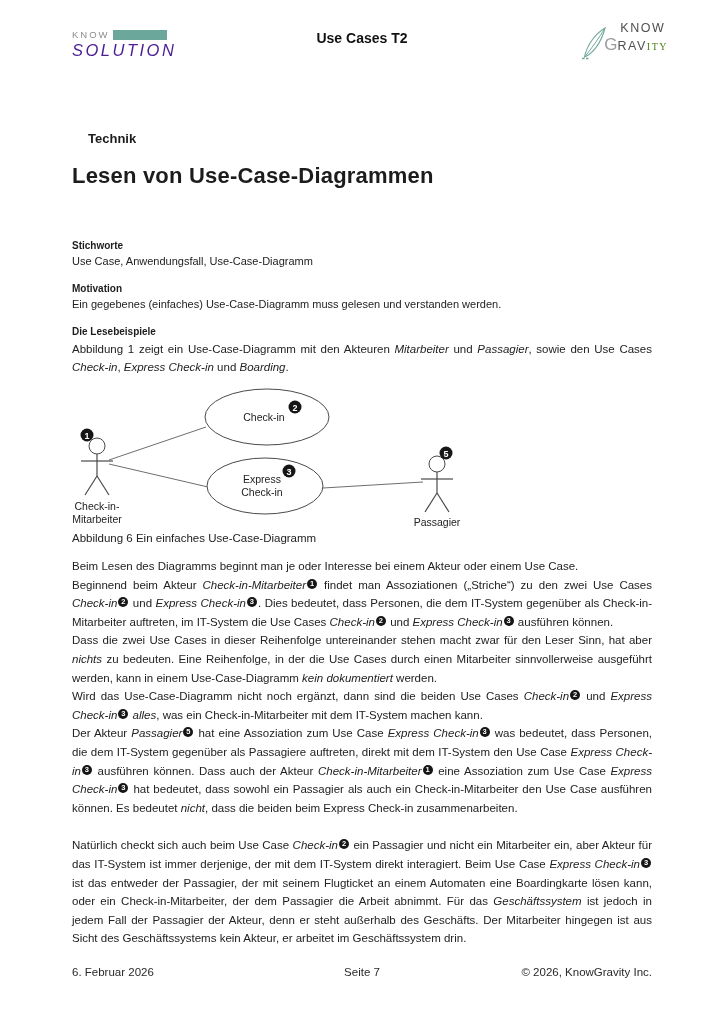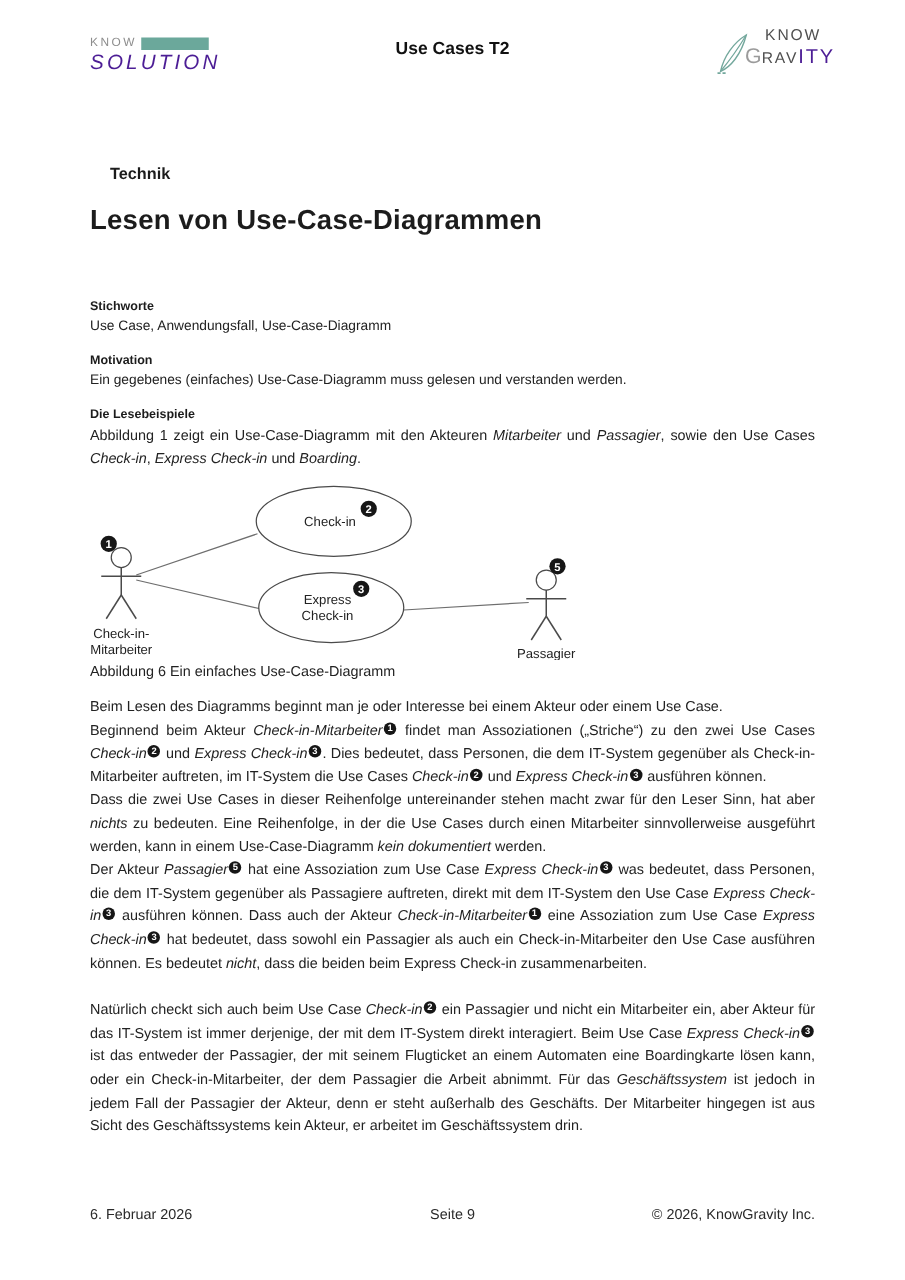--- a/index.html
+++ b/index.html
@@ -26,21 +26,21 @@
     margin-top:2px; font-size:16.5px; font-style:italic; letter-spacing:2.5px;
     color:#4c1d95; font-weight:400;
   }
   .logo-kg { position:absolute; top:22px; right:56px; display:flex; align-items:flex-start; }
   .logo-kg .feather { margin-top:4px; }
   .logo-kg .txt { margin-left:-4px; line-height:1; }
   .logo-kg .know { font-size:12.5px; letter-spacing:1.5px; color:#4f4f4f; margin-left:16px; }
   .logo-kg .row2 { margin-top:1px; white-space:nowrap; }
   .logo-kg .g   { font-size:17px; color:#9b9b9b; }
   .logo-kg .rav { font-size:12.5px; letter-spacing:1.5px; color:#4f4f4f;text-align:right; }
-  .logo-kg .ity { font-size:16px; letter-spacing:1.5px; color:#4c1d95; }
+  .logo-kg .ity { font-size:10px; letter-spacing:1.5px; color:#4d7c0f;font-family:Liberation Serif, serif; }
 
   
   .content { position:absolute; top:115px; left:72px; width:580px; }
   .kicker  { font-size:13px; font-weight:bold; margin:16px; }
   .doc-title { font-size:22px; font-weight:bold; margin:17px 0 0 0; letter-spacing:0.2px; }
   .h2 { font-size:10px; font-weight:bold; margin:0; }
   .mt-stich { margin-top:51px; }
   .mt-sec   { margin-top:13px; }
   .ptext { font-size:11px; line-height:1.45; margin:3px 0 0 0; color:#222; }
   .intro { font-size:11.5px; line-height:18.6px; margin:3px 0 0 0; text-align:justify; color:#222; }
@@ -155,26 +155,27 @@
         <text class="lbl" x="365" y="140" text-anchor="middle">Passagier</text>
       </g>
     </svg>
 
     <div class="caption">Abbildung 6 Ein einfaches Use-Case-Diagramm</div>
 
     <div class="blocks">
         <div>Beim Lesen des Diagramms beginnt man je oder Interesse bei einem Akteur oder einem Use Case.</div>
         <div>Beginnend beim Akteur <em>Check-in-Mitarbeiter</em><sup class="badge">1</sup> findet man Assoziationen („Striche“) zu den zwei Use Cases <em>Check-in</em><sup class="badge">2</sup> und <em>Express Check-in</em><sup class="badge">3</sup>. Dies bedeutet, dass Personen, die dem IT-System gegenüber als Check-in-Mitarbeiter auftreten, im IT-System die Use Cases <em>Check-in</em><sup class="badge">2</sup> und <em>Express Check-in</em><sup class="badge">3</sup> ausführen können.</div>
         <div>Dass die zwei Use Cases in dieser Reihenfolge untereinander stehen macht zwar für den Leser Sinn, hat aber <em>nichts</em> zu bedeuten. Eine Reihenfolge, in der die Use Cases durch einen Mitarbeiter sinnvollerweise ausgeführt werden, kann in einem Use-Case-Diagramm <em>kein dokumentiert</em> werden.</div>
+        <div>Wird das Use-Case-Diagramm nicht noch ergänzt, dann sind die beiden Use Cases <em>Check-in</em><sup class="badge">2</sup> und <em>Express Check-in</em><sup class="badge">3</sup> <em>alles</em>, was ein Check-in-Mitarbeiter mit dem IT-System machen kann.</div>
         <div>Der Akteur <em>Passagier</em><sup class="badge">5</sup>  hat eine Assoziation zum Use Case <em>Express Check-in</em><sup class="badge">3</sup> was bedeutet, dass Personen, die dem IT-System gegenüber als Passagiere auftreten, direkt mit dem IT-System den Use Case <em>Express Check-in</em><sup class="badge">3</sup> ausführen können. Dass auch der Akteur <em>Check-in-Mitarbeiter</em><sup class="badge">1</sup> eine Assoziation zum Use Case <em>Express Check-in</em><sup class="badge">3</sup> hat bedeutet, dass sowohl ein Passagier als auch ein Check-in-Mitarbeiter den Use Case ausführen können. Es bedeutet <em>nicht</em>, dass die beiden beim Express Check-in zusammenarbeiten.</div>
       </div>
     <div class="blocks blocks2">
         <div>Natürlich checkt sich auch beim Use Case <em>Check-in</em><sup class="badge">2</sup> ein Passagier und nicht ein Mitarbeiter ein, aber Akteur für das IT-System ist immer derjenige, der mit dem IT-System direkt interagiert. Beim Use Case <em>Express Check-in</em><sup class="badge">3</sup> ist das entweder der Passagier, der mit seinem Flugticket an einem Automaten eine Boardingkarte lösen kann, oder ein Check-in-Mitarbeiter, der dem Passagier die Arbeit abnimmt. Für das <em>Geschäftssystem</em> ist jedoch in jedem Fall der Passagier der Akteur, denn er steht außerhalb des Geschäfts. Der Mitarbeiter hingegen ist aus Sicht des Geschäftssystems kein Akteur, er arbeitet im Geschäftssystem drin.</div>
       </div>
   </div>
 
   <div class="footer">
     <span class="date">6. Februar 2026</span>
-    <span class="pageno">Seite 9</span>
+    <span class="pageno">Seite 7</span>
     <span class="copyright">© 2026, KnowGravity Inc.</span>
   </div>
 
 </div>
 
 </body></html>

